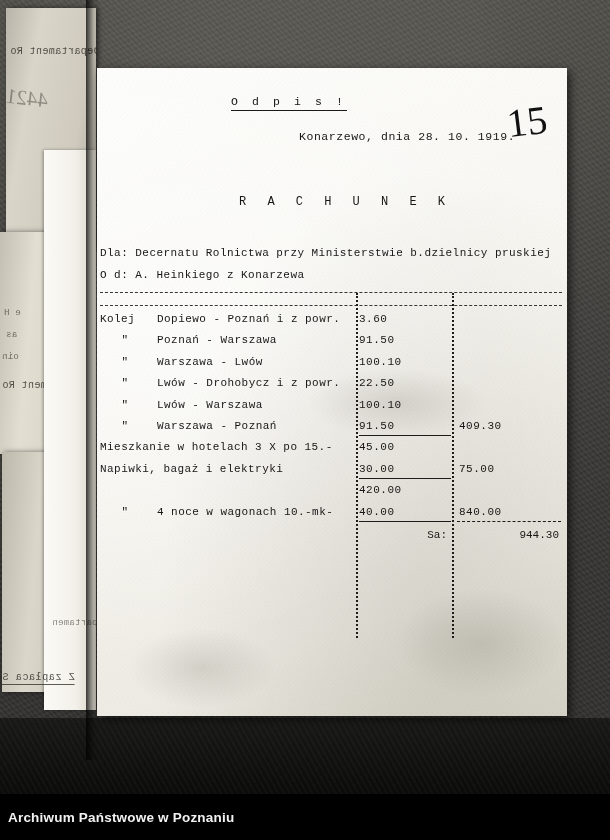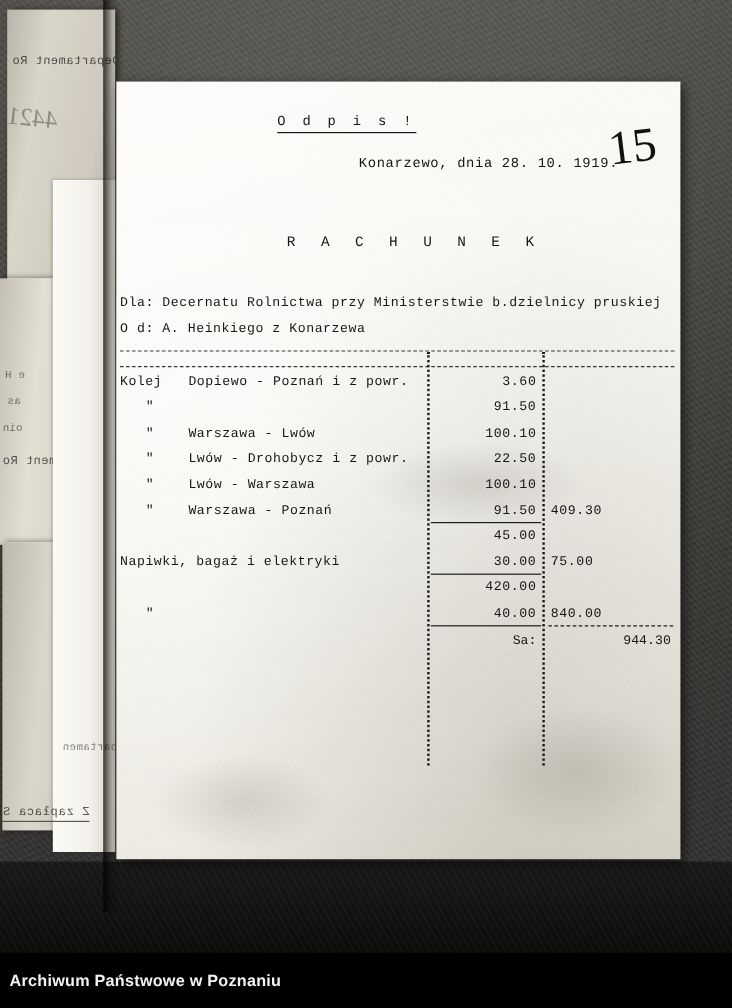--- a/index.html
+++ b/index.html
@@ -123,21 +123,21 @@
   }
   .vrule-1{left:259px;top:225px;height:345px;}
   .vrule-2{left:355px;top:225px;height:345px;}
 
   
   .row{position:absolute;left:0;width:470px;height:21px;}
   .c-kind{position:absolute;left:3px;width:56px;text-align:left;font-size:11px;letter-spacing:.4px;}
   .c-kind.q{text-align:center;width:40px;left:8px;}
   .c-desc{position:absolute;left:60px;width:196px;font-size:11px;letter-spacing:.45px;}
   .c-desc.wide{left:3px;width:253px;}
-  .c-amt{position:absolute;left:262px;width:88px;text-align:right;font-size:11px;letter-spacing:.5px;}
+  .c-amt{position:absolute;left:262px;width:88px;text-align:left;font-size:11px;letter-spacing:.5px;}
   .c-tot{position:absolute;left:362px;width:100px;font-size:11px;letter-spacing:.5px;}
 
   .u-amt{position:absolute;left:262px;width:92px;border-bottom:1.4px solid #1d1c1a;}
   .u-tot{position:absolute;left:360px;width:104px;border-bottom:1.4px dashed #1d1c1a;}
 
   
   .wm{
     position:absolute;left:0;right:0;bottom:0;height:46px;
     background:#000;
     display:flex;align-items:center;
@@ -192,20 +192,21 @@
   <div class="vrule vrule-2"></div>
 
   <div id="rows">
       <div class="row" style="top: 245px; padding-left: 44px;">
         <div class="c-kind">Kolej</div>
         <div class="c-desc">Dopiewo - Poznań i z powr.</div>
         <div class="c-amt">3.60</div>
       </div>
       <div class="row" style="top: 266.4px;">
         <div class="c-kind q">"</div>
+        <div class="c-desc">Poznań - Warszawa</div>
         <div class="c-amt">91.50</div>
       </div>
       <div class="row" style="top: 287.8px;">
         <div class="c-kind q">"</div>
         <div class="c-desc">Warszawa - Lwów</div>
         <div class="c-amt">100.10</div>
       </div>
       <div class="row" style="top: 309.2px;">
         <div class="c-kind q">"</div>
         <div class="c-desc">Lwów - Drohobycz i z powr.</div>
@@ -216,32 +217,34 @@
         <div class="c-desc">Lwów - Warszawa</div>
         <div class="c-amt">100.10</div>
       </div>
       <div class="row" style="top: 352px;">
         <div class="c-kind q">"</div>
         <div class="c-desc">Warszawa - Poznań</div>
         <div class="c-amt">91.50</div>
         <div class="c-tot">409.30</div>
       </div>
       <div class="row" style="top: 373.4px;">
+        <div class="c-desc wide">Mieszkanie w hotelach 3 X po 15.-</div>
         <div class="c-amt">45.00</div>
       </div>
       <div class="row" style="top: 394.8px;">
         <div class="c-desc wide">Napiwki, bagaż i elektryki</div>
         <div class="c-amt">30.00</div>
         <div class="c-tot">75.00</div>
       </div>
       <div class="row" style="top: 416.2px;">
         <div class="c-amt">420.00</div>
       </div>
       <div class="row" style="top: 437.6px;">
         <div class="c-kind q">"</div>
+        <div class="c-desc">4 noce w wagonach 10.-mk-</div>
         <div class="c-amt">40.00</div>
         <div class="c-tot">840.00</div>
       </div>
       <div class="u-amt" style="top: 367px;"></div>
       <div class="u-amt" style="top: 409.8px;"></div>
       <div class="u-amt" style="top: 452.6px;"></div>
       <div class="u-tot" style="top: 452.6px;"></div>
     </div>
 
   <div class="txt" id="sum-label" style="left: 262px; top: 461.6px; width: 88px; text-align: right;">Sa:</div>

